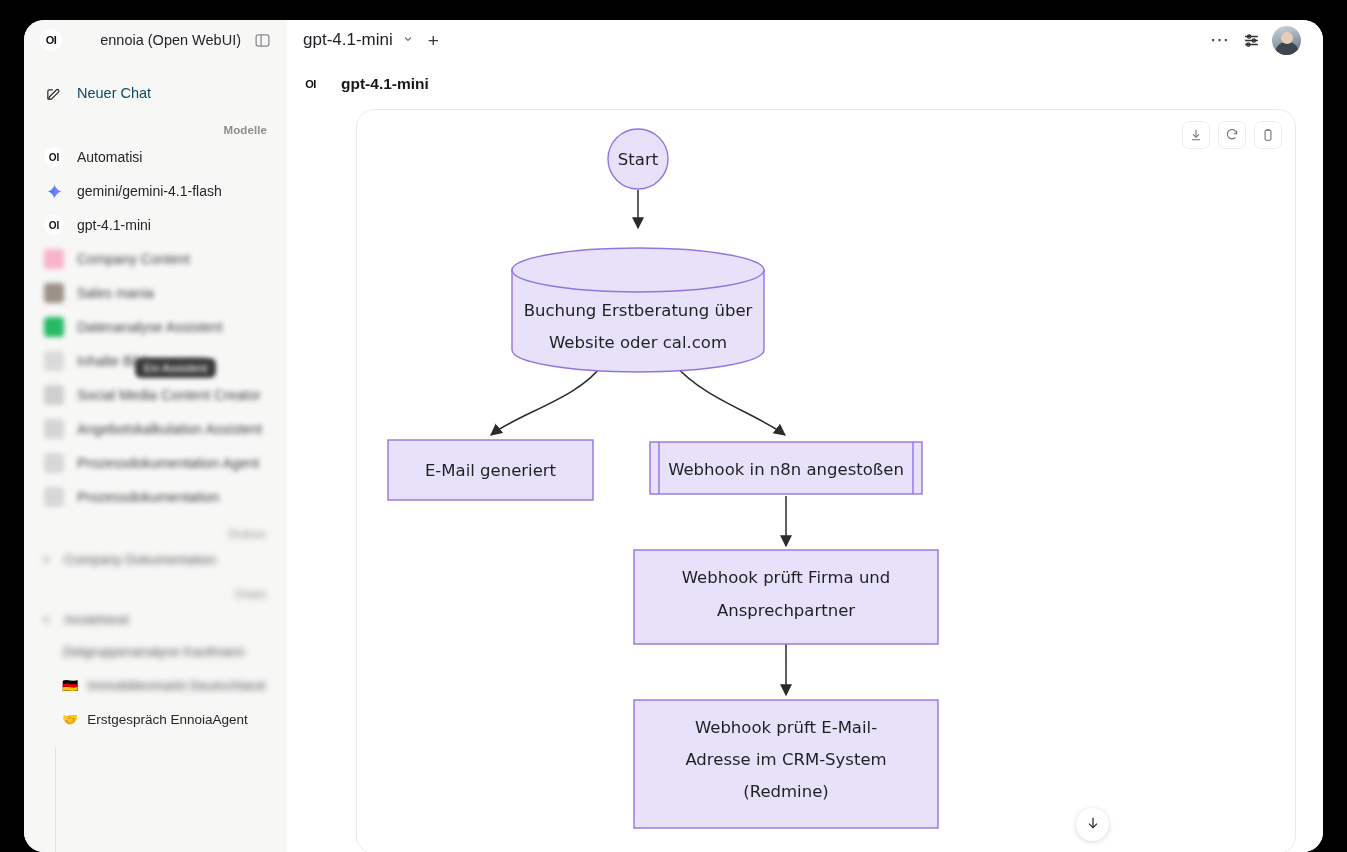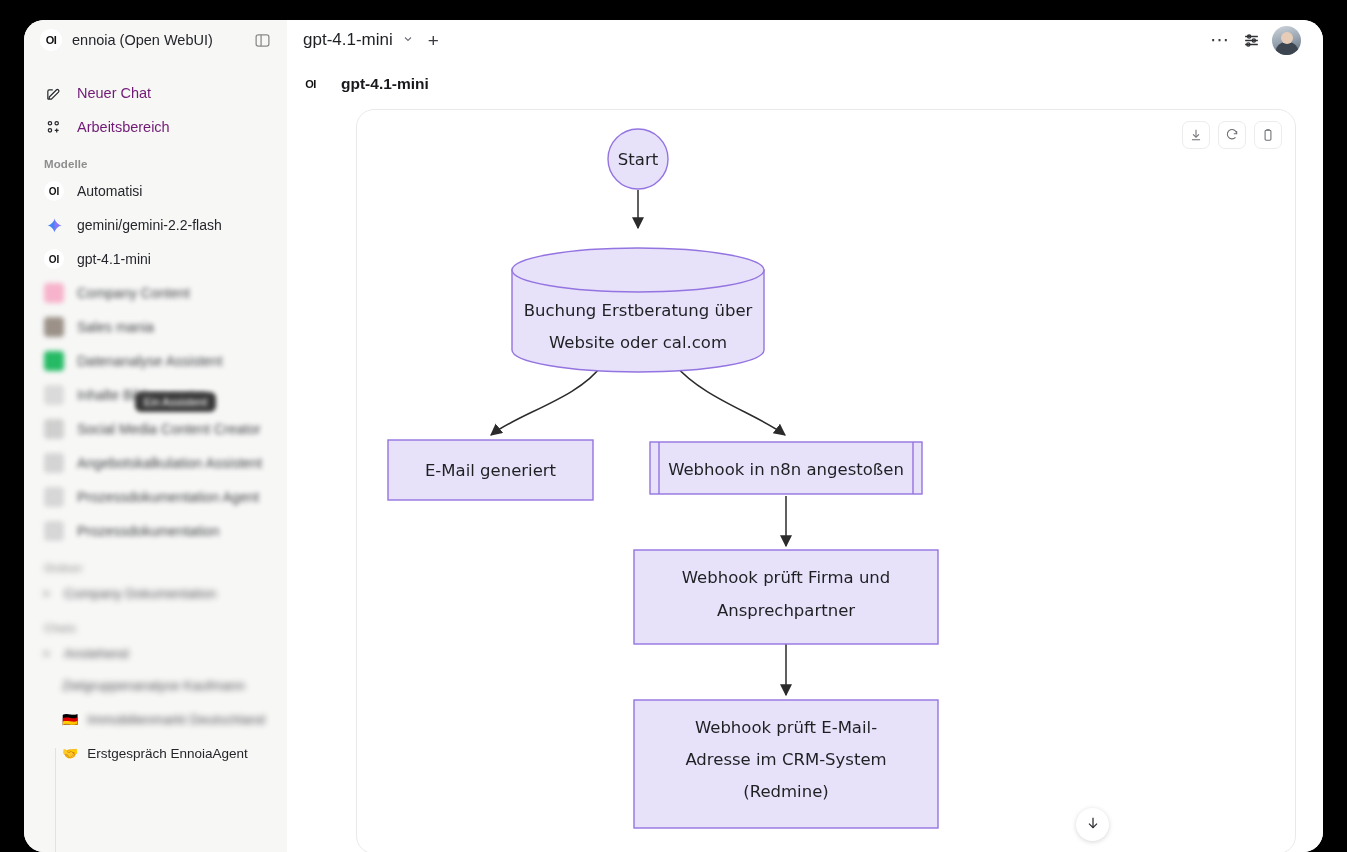--- a/index.html
+++ b/index.html
@@ -26,37 +26,38 @@
     height: 40px; display: flex; align-items: center;
     padding: 0 14px 0 16px; gap: 10px;
   }
   .brand-badge {
     width: 22px; height: 22px; border-radius: 50%;
     background: #fff; color: #111;
     display: flex; align-items: center; justify-content: center;
     font-size: 11px; font-weight: 700; letter-spacing: -0.5px;
     flex: 0 0 22px;
   }
-  .brand-title { font-size: 14.5px; color: #23252a; flex: 1; white-space: nowrap; }
+  .brand-title { font-size: 14.5px; color: #23252a; flex: 1; white-space: nowrap; text-align: right; }
   .panel-toggle {
     width: 22px; height: 22px; display: flex; align-items: center; justify-content: center;
     color: #8a8a8a; cursor: pointer;
   }
   .sb-nav { margin-top: 16px; padding: 0 12px; }
   .sb-item {
     display: flex; align-items: center; gap: 14px;
     height: 34px; padding: 0 8px; border-radius: 8px;
-    font-size: 14.5px; color: #701a75; cursor: pointer;
+    font-size: 14.5px; color: #0c4a6e; cursor: pointer;
   }
   .sb-item .ic { width: 19px; height: 19px; flex: 0 0 19px; color: #26282d;
                  display: flex; align-items: center; justify-content: center; }
   .sb-section {
     font-size: 11.5px; color: #8d8d8d; font-weight: 600;
     padding: 0 20px; margin: 14px 0 4px;
     letter-spacing: 0.1px;
+    text-align: right;
   }
   .model-item {
     display: flex; align-items: center; gap: 13px;
     height: 34px; padding: 0 8px; border-radius: 8px;
     font-size: 14px; color: #24262b; cursor: pointer; position: relative;
   }
   .model-item .mic {
     width: 20px; height: 20px; flex: 0 0 20px; border-radius: 50%;
     display: flex; align-items: center; justify-content: center;
     font-size: 10px; font-weight: 700; background: #fff; color: #111;
@@ -176,49 +177,37 @@
     <nav class="sb-nav">
       <div class="sb-item">
         <span class="ic">
           <svg width="17" height="17" viewBox="0 0 24 24" fill="none" stroke="currentColor" stroke-width="1.7">
             <path d="M4 20h5l10-10a2.1 2.1 0 0 0-3-3L6 17v3z"></path>
               <path d="M4 20V9a2 2 0 0 1 2-2h5"></path>
           </svg>
         </span>
         <span>Neuer Chat</span>
       </div>
-      <div class="sb-item">
-        <span class="ic">
-          <svg width="17" height="17" viewBox="0 0 24 24" fill="none" stroke="currentColor" stroke-width="1.7">
-            <circle cx="7" cy="6" r="2.4"></circle>
-              <circle cx="16.5" cy="6" r="2.4"></circle>
-              <circle cx="7" cy="16" r="2.4"></circle>
-            <line x1="16.5" y1="13.5" x2="16.5" y2="19"></line>
-              <line x1="13.8" y1="16.2" x2="19.2" y2="16.2"></line>
-          </svg>
-        </span>
-        <span>Arbeitsbereich</span>
-      </div>
     </nav>
 
     <div class="sb-section">Modelle</div>
 
     <div style="padding:0 12px">
       <div class="model-item">
         <span class="mic">OI</span>
         <span class="lbl">Automatisi</span>
       </div>
       <div class="model-item">
         <span class="mic" style="background:transparent">
           <svg width="17" height="17" viewBox="0 0 24 24">
             <path d="M12 2c.6 4.6 5.4 9.4 10 10-4.6.6-9.4 5.4-10 10-.6-4.6-5.4-9.4-10-10C6.6 11.4 11.4 6.6 12 2z" fill="#4285f4"></path>
             <path d="M12 2c.6 4.6 5.4 9.4 10 10-5 0-10 5-10 10V2z" fill="#9b72f7" opacity=".85"></path>
           </svg>
         </span>
-        <span class="lbl">gemini/gemini-2.2-flash</span>
+        <span class="lbl">gemini/gemini-4.1-flash</span>
       </div>
       <div class="model-item">
         <span class="mic">OI</span>
         <span class="lbl">gpt-4.1-mini</span>
       </div>
 
       <div class="model-item">
         <span class="mic sq blur" style="background:#f7a8c4"></span>
         <span class="lbl blur">Company Content</span>
       </div>

